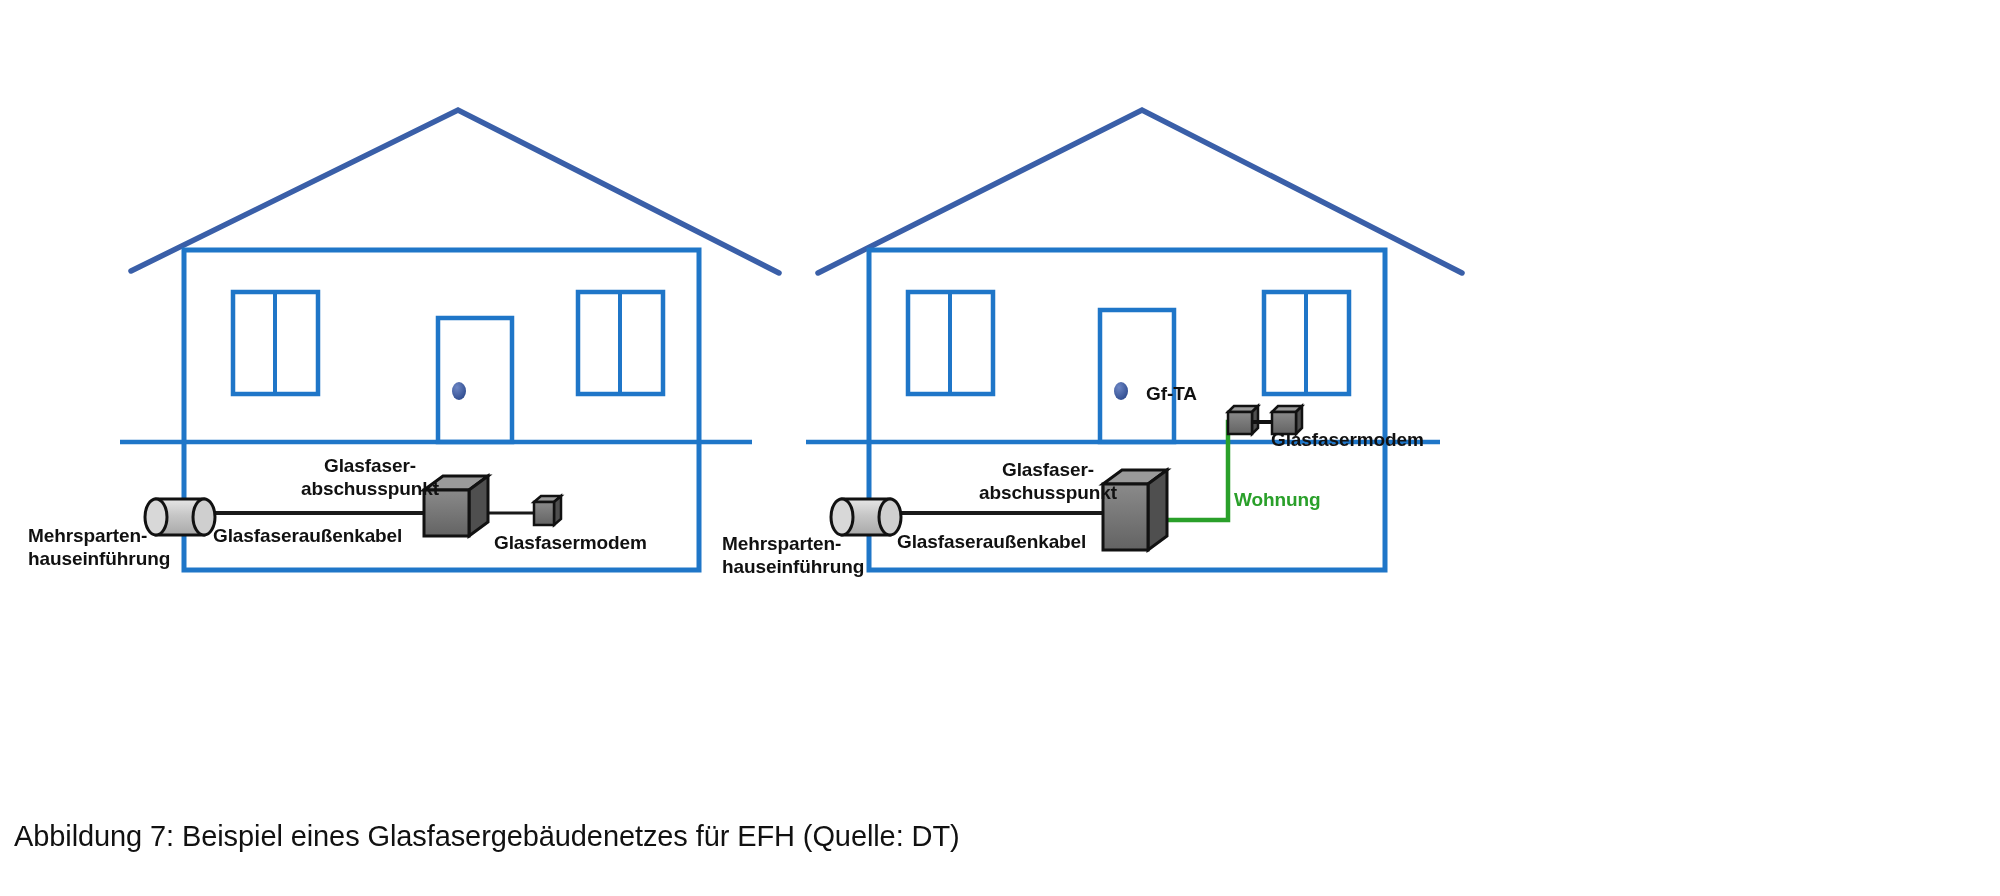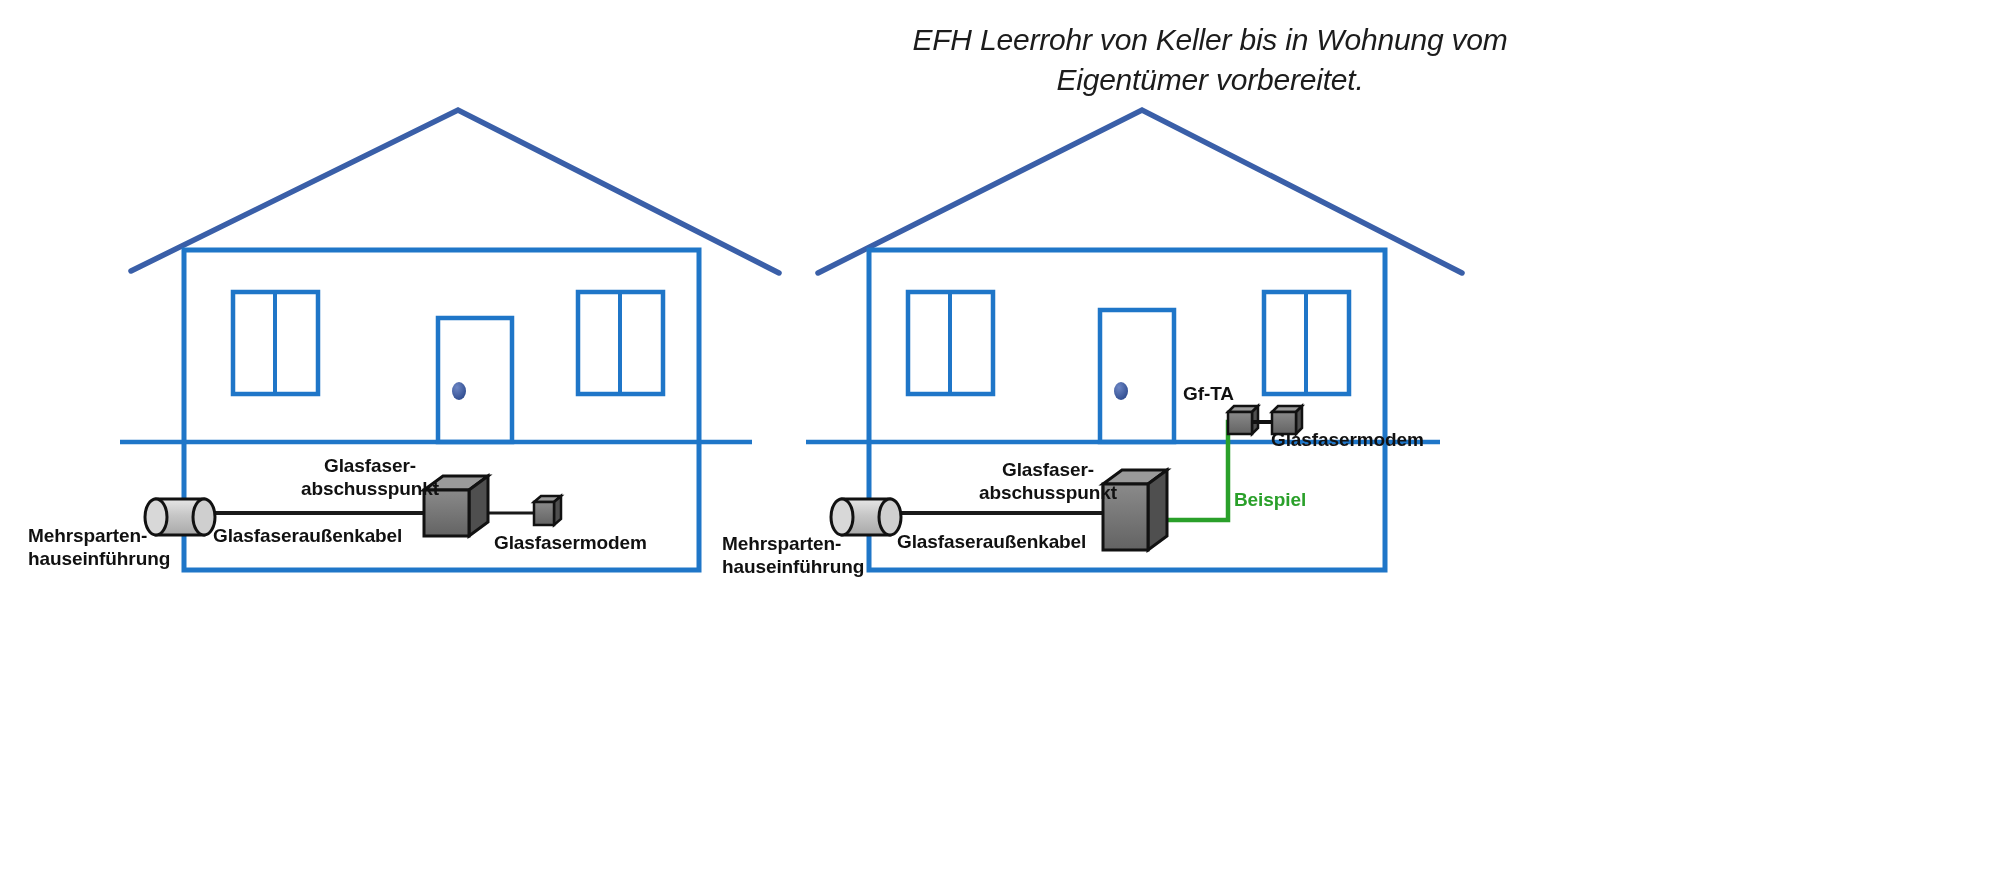--- a/index.html
+++ b/index.html
@@ -197,41 +197,40 @@
 
       <g>
         <polygon points="1272,412 1278,406 1302,406 1296,412" fill="#9a9a9a" stroke="#111111" stroke-width="2.5"></polygon>
         <polygon points="1296,412 1302,406 1302,428 1296,434" fill="#4f4f4f" stroke="#111111" stroke-width="2.5"></polygon>
         <rect x="1272" y="412" width="24" height="22" fill="url(#gradBoxFace)" stroke="#111111" stroke-width="2.5"></rect>
       </g>
     </g>
   </svg>
 
 
-  <div class="panel-title lbl-center" id="title-right">EFH Leerrohr von Keller bis in Wohnung vom
-Eigentümer vorbereitet.</div>
 
   <div class="lbl" style="left:28px; top:525px; width:200px;">Mehrsparten-
 hauseinführung</div>
 
   <div class="lbl" style="left:213px; top:525px;">Glasfaseraußenkabel</div>
 
   <div class="lbl lbl-center" style="left:274px; top:455px; width:192px;">Glasfaser-
 abschusspunkt</div>
 
   <div class="lbl" style="left:494px; top:532px;">Glasfasermodem</div>
 
   <div class="lbl" style="left:722px; top:533px; width:200px;">Mehrsparten-
 hauseinführung</div>
 
   <div class="lbl" style="left:897px; top:531px;">Glasfaseraußenkabel</div>
 
   <div class="lbl lbl-center" style="left:952px; top:459px; width:192px;">Glasfaser-
 abschusspunkt</div>
 
-  <div class="lbl lbl-green" style="left:1234px; top:489px;">Beispiel</div>
-
-  <div class="lbl" style="left:1183px; top:383px;">Gf-TA</div>
+  <div class="lbl lbl-green" style="left:1234px; top:489px;">Wohnung</div>
+
+  <div class="lbl" style="left:1146px; top:383px;">Gf-TA</div>
 
   <div class="lbl" style="left:1271px; top:429px;">Glasfasermodem</div>
 
+  <div class="caption">Abbildung 7: Beispiel eines Glasfasergebäudenetzes für EFH (Quelle: DT)</div>
 
 </div>
 
 </body></html>

